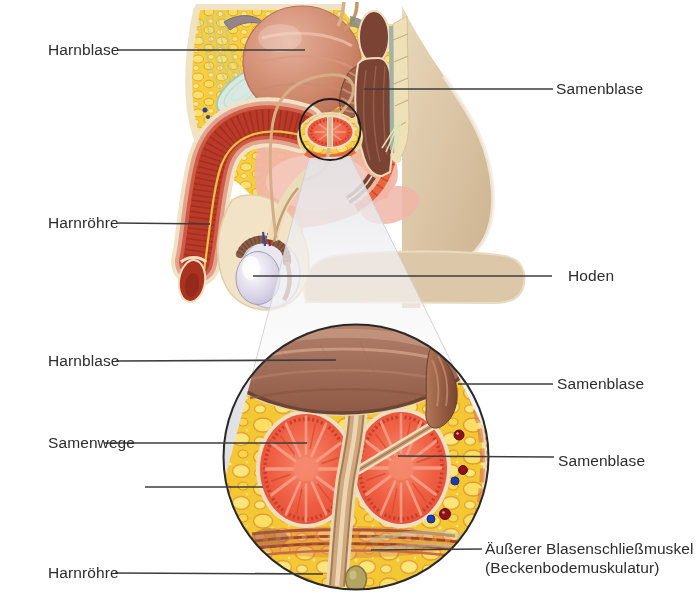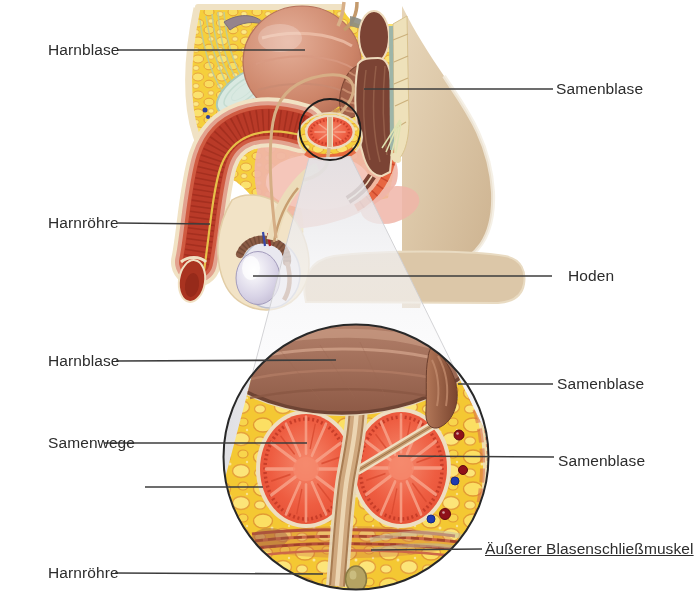--- a/index.html
+++ b/index.html
@@ -2,21 +2,21 @@
 <html><head>
 <meta charset="utf-8">
 <style>
   html,body{margin:0;padding:0;background:#ffffff;}
   .canvas{position:relative;width:696px;height:615px;background:#ffffff;overflow:hidden;
           font-family:"Liberation Sans", sans-serif;border-radius:28px;}
   .canvas svg{position:absolute;left:0;top:0;}
   .lbl{position:absolute;transform:translateY(-50%);font-size:15.5px;color:#2c2c2c;
        white-space:nowrap;letter-spacing:.1px;line-height:1.15;}
   .lbl2{position:absolute;font-size:15.5px;color:#2c2c2c;white-space:nowrap;
-        letter-spacing:.1px;line-height:19px;text-decoration:underline;}
+        letter-spacing:.1px;line-height:19px;}
 </style>
 </head>
 <body>
 
 <div class="canvas">
 
 <svg width="696" height="615" viewBox="0 0 696 615">
   <defs>
     <pattern id="fatP1" patternUnits="userSpaceOnUse" width="24" height="18">
       <rect width="24" height="18" fill="#f5cf3c"></rect>
@@ -368,16 +368,17 @@
 <div class="lbl" style="left:556px;top:89px">Samenblase</div>
 <div class="lbl" style="left:48px;top:223px">Harnröhre</div>
 <div class="lbl" style="left:568px;top:276px">Hoden</div>
 
 <div class="lbl" style="left:48px;top:361px">Harnblase</div>
 <div class="lbl" style="left:557px;top:384px">Samenblase</div>
 <div class="lbl" style="left:48px;top:443px">Samenwege</div>
 <div class="lbl" style="left:558px;top:461px">Samenblase</div>
 <div class="lbl2" style="left:485px;top:539px">
   <div>Äußerer Blasenschließmuskel</div>
+  <div>(Beckenbodemuskulatur)</div>
 </div>
 <div class="lbl" style="left:48px;top:573px">Harnröhre</div>
 
 </div>
 
 </body></html>

